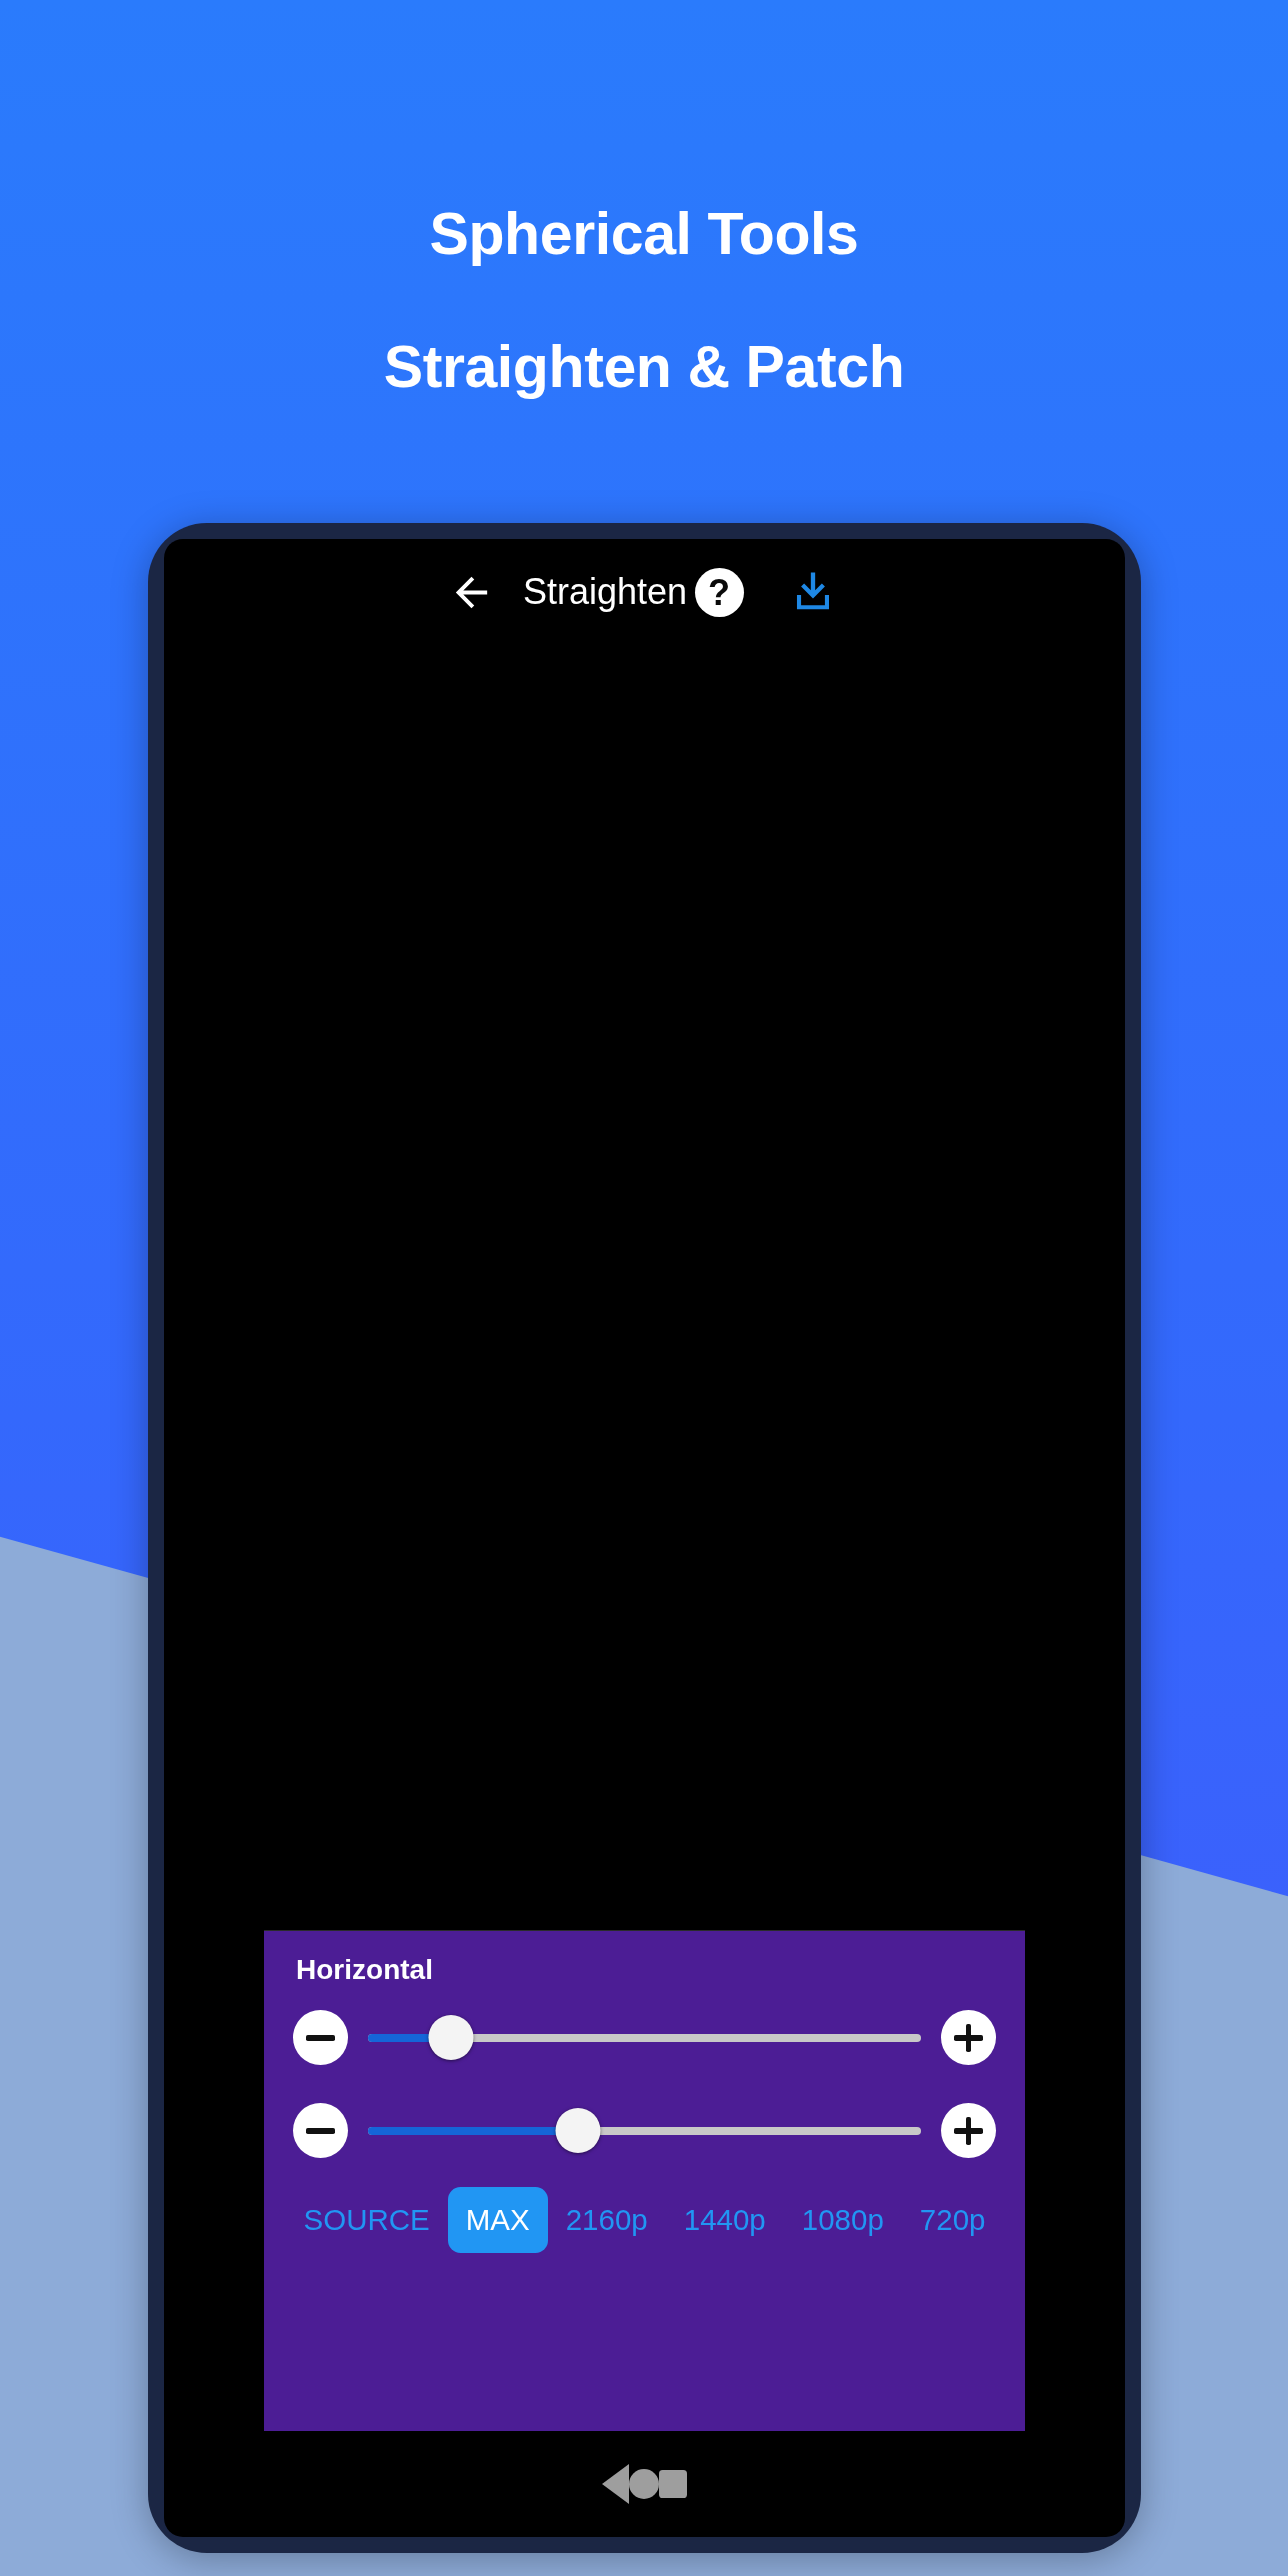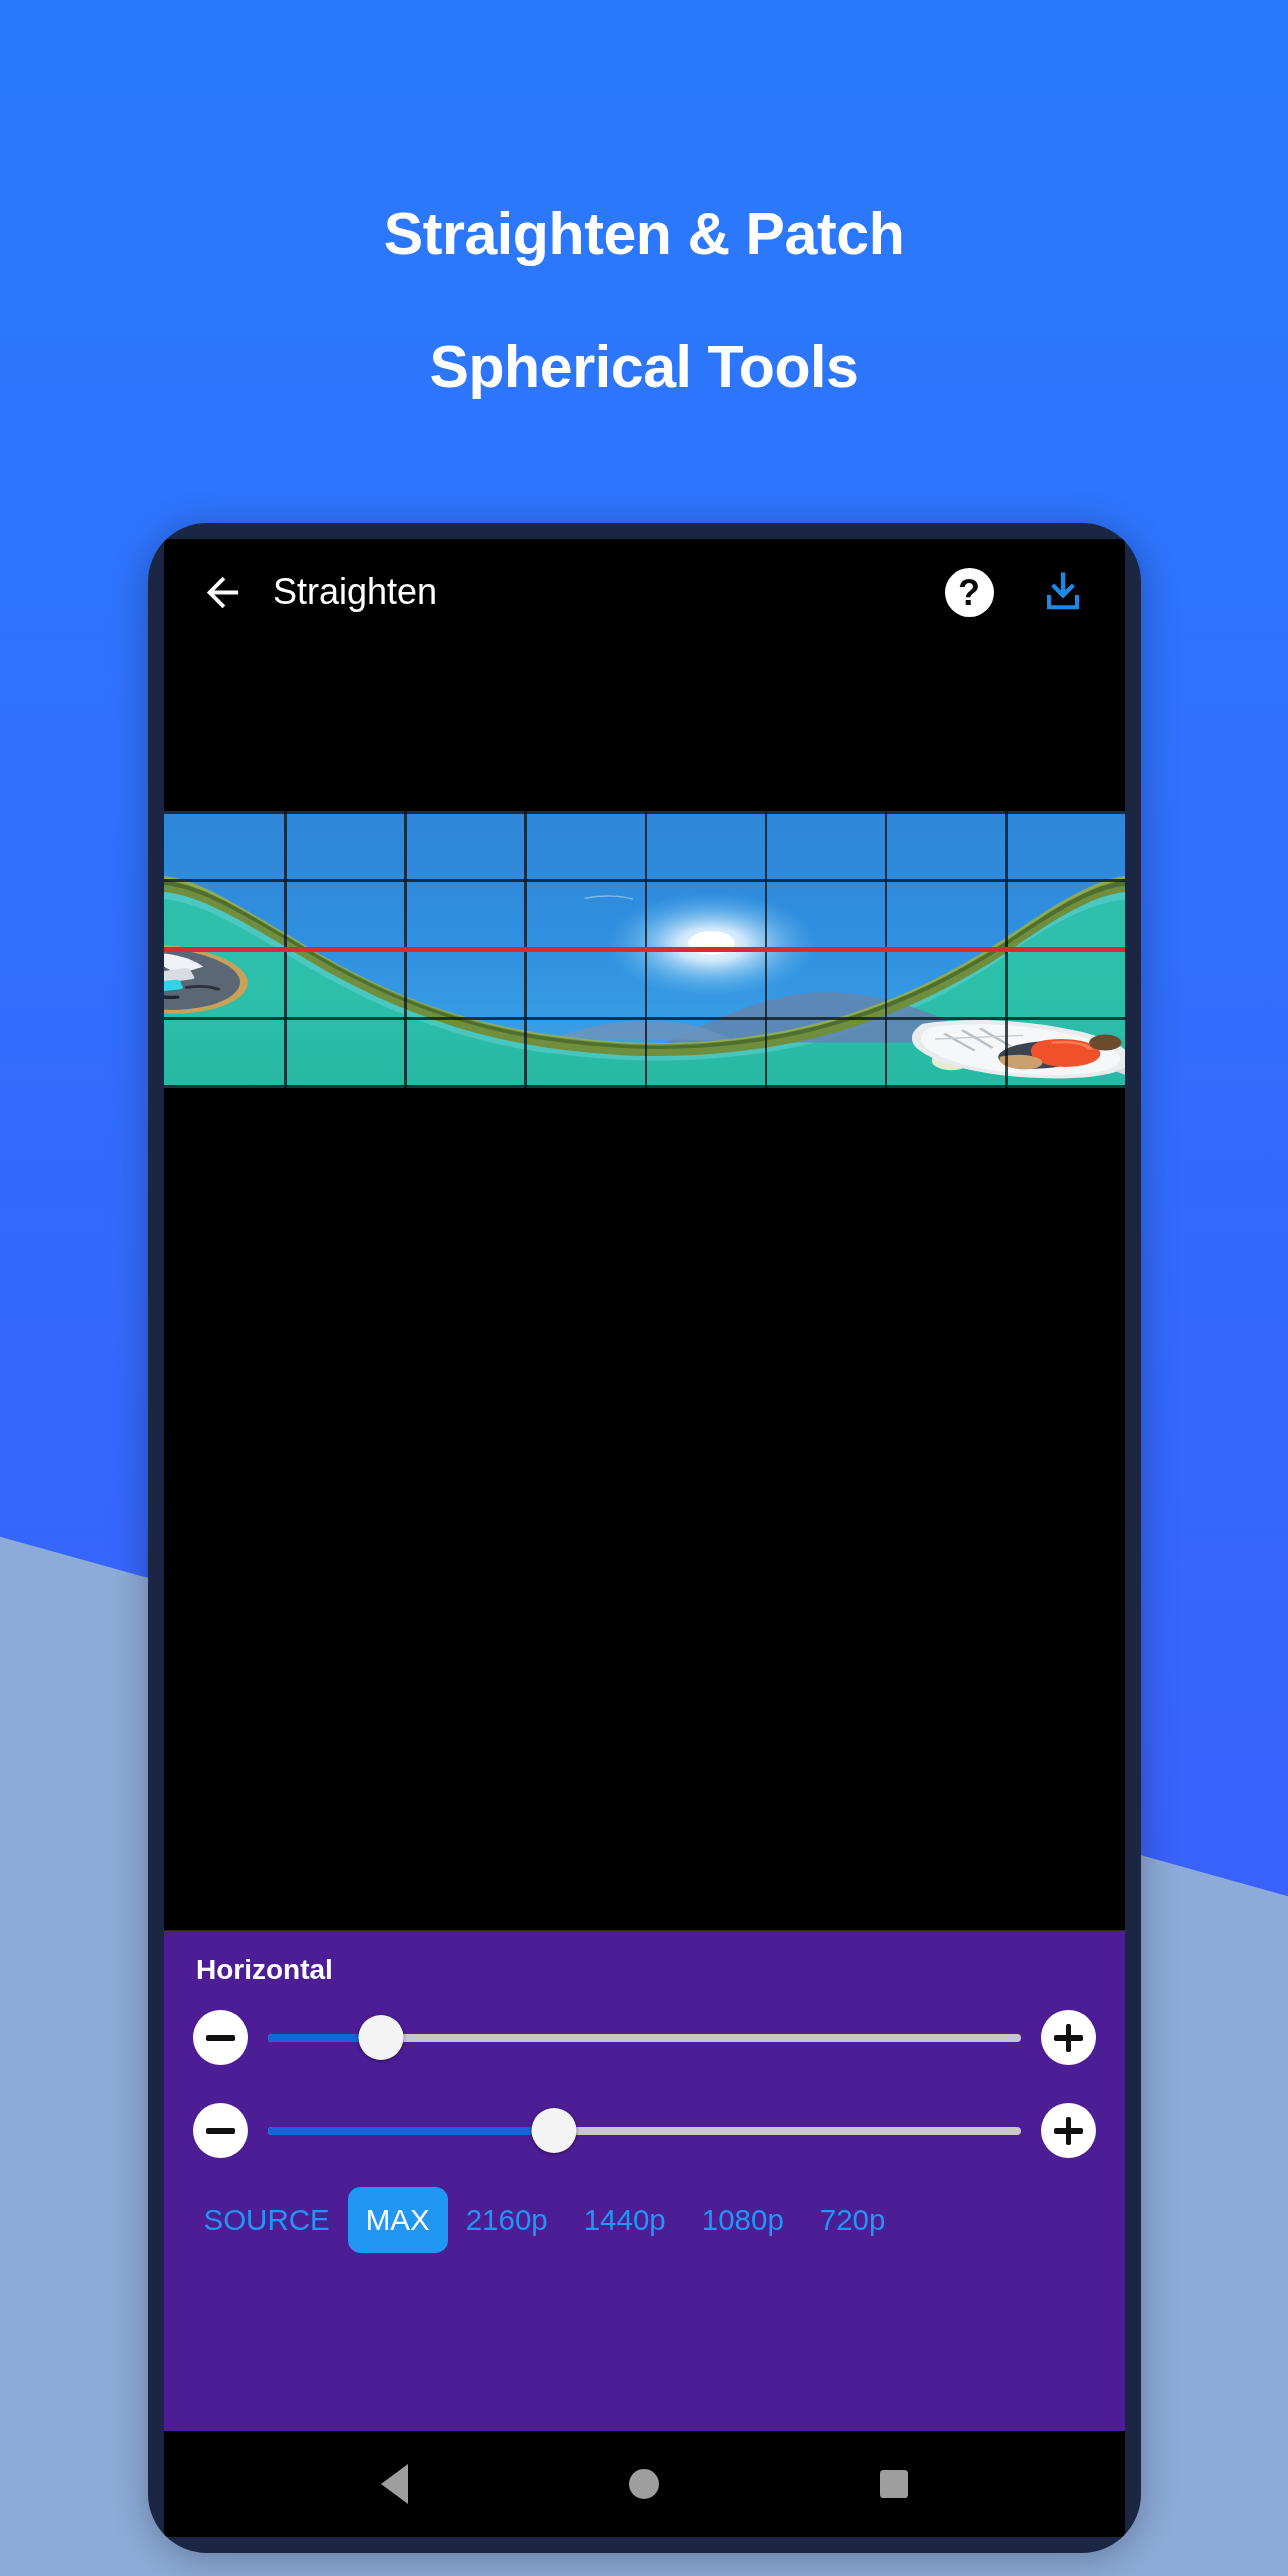--- a/index.html
+++ b/index.html
@@ -55,24 +55,25 @@
     background: #1b2644;
     border-radius: 59px;
     padding: 16px 16px 16px 16px;
     box-shadow: 0 5.4px 36px rgba(0,0,0,0.28);
   }
   .phone-screen {
     position: relative;
     width: 100%;
     height: 100%;
     background: #000000;
-    border-radius: 5px;
+    border-radius: 19px;
     overflow: hidden;
     display: flex;
     flex-direction: column;
+    align-items: center;
   }
 
   
   .appbar {
     height: 106px;
     min-height: 106px;
     background: #000000;
     display: flex;
     align-items: center;
     padding: 0 30px 0 23px;
@@ -294,22 +295,22 @@
 </head>
 <body>
 
 <div id="promo-root">
 
   <svg class="diagonal-band" viewBox="0 0 1440 2880" preserveAspectRatio="none">
     <polygon points="0,1718 1440,2120 1440,2880 0,2880" fill="#8dabd8"></polygon>
   </svg>
 
   <div class="headline">
+    <span class="headline-line">Spherical Tools</span>
     <span class="headline-line">Straighten &amp; Patch</span>
-    <span class="headline-line">Spherical Tools</span>
   </div>
 
   <div class="phone-frame">
     <div class="phone-screen">
 
       <div class="appbar">
         <div class="appbar-back">
           <svg width="47" height="47" viewBox="0 0 24 24">
             <path d="M20 11H7.8l5.6-5.6L12 4l-8 8 8 8 1.4-1.4L7.8 13H20z" fill="#ffffff"></path>
           </svg>

